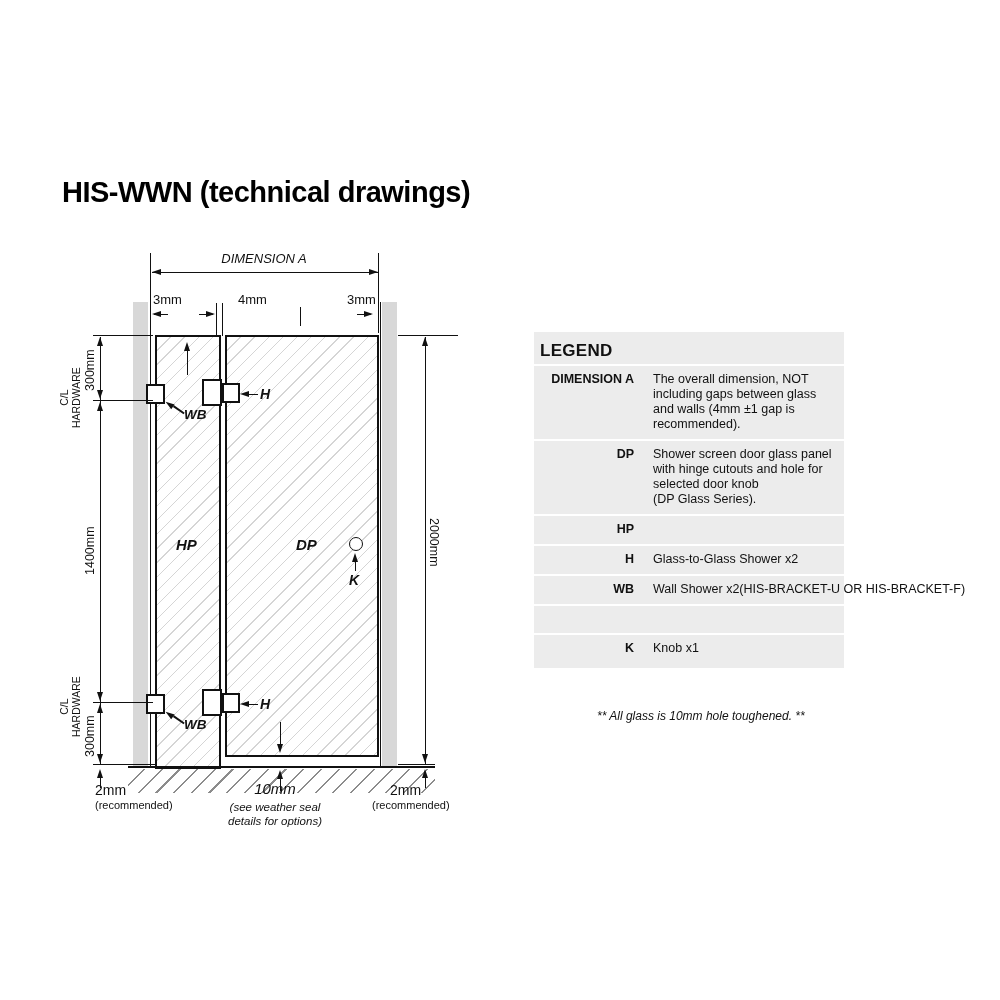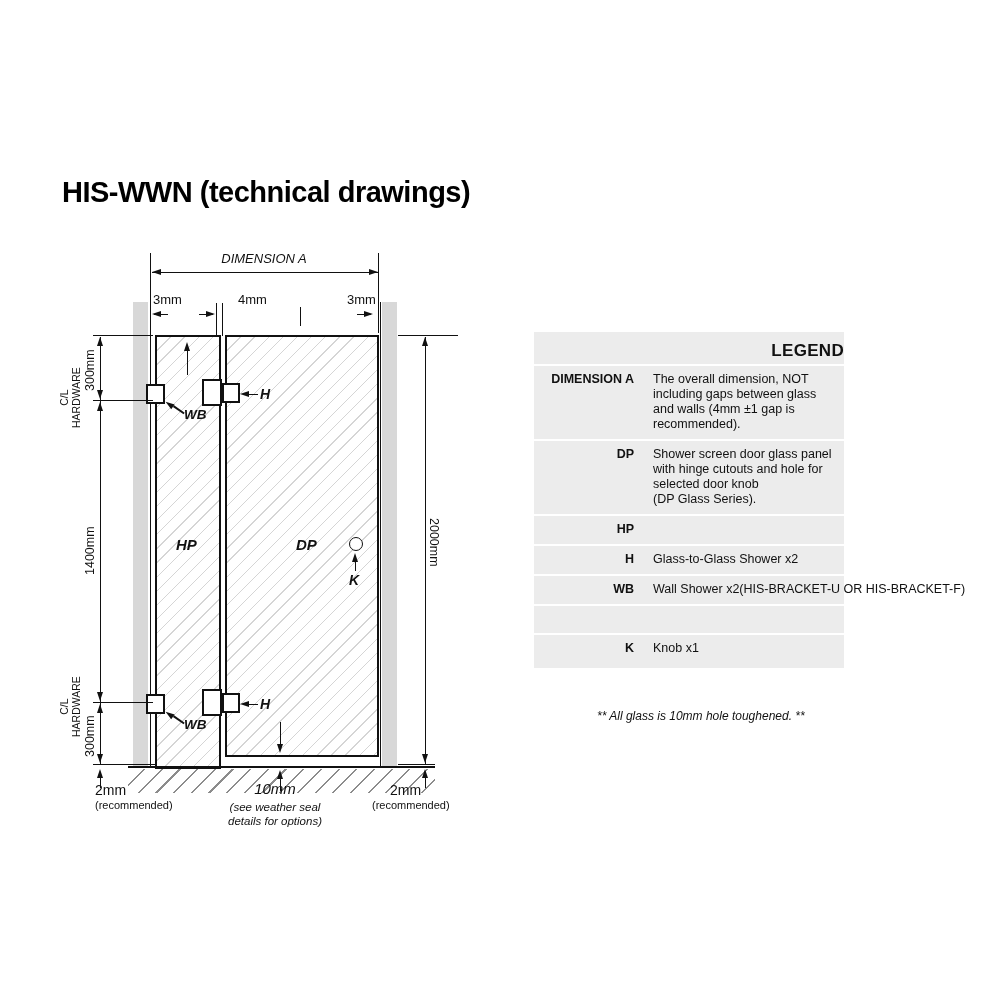--- a/index.html
+++ b/index.html
@@ -31,21 +31,21 @@
   .vtext{position:absolute;transform:rotate(-90deg);transform-origin:0 0;white-space:pre;}
   .vtext90{position:absolute;transform:rotate(90deg);transform-origin:0 0;white-space:pre;}
   
   .diag{position:absolute;height:1.5px;background:#111;transform-origin:0 50%;}
   .diag::after{content:"";position:absolute;right:-9px;top:50%;margin-top:-3.5px;width:0;height:0;
      border-style:solid;border-color:transparent;border-width:3.5px 0 3.5px 9px;border-left-color:#111;}
   
   .title{position:absolute;left:62px;top:176px;font-size:29px;font-weight:bold;letter-spacing:-0.5px;color:#000;}
   
   .legend{position:absolute;left:534px;top:332px;width:310px;background:#ececec;font-size:12.5px;line-height:15px;}
-  .legend-header{font-size:17px;font-weight:bold;padding:11px 0 6px 18px;letter-spacing:.3px;text-align:right;}
+  .legend-header{font-size:17px;font-weight:bold;padding:11px 0 6px 6px;letter-spacing:.3px;}
   .lrow{display:flex;border-top:2px solid #fff;padding:6px 0 7px 0;}
   .lkey{width:100px;min-width:100px;text-align:right;font-weight:bold;padding-right:0;}
   .ldesc{margin-left:19px;width:186px;}
   .nowrap .ldesc{white-space:pre;width:auto;overflow:visible;}
   .lnote{position:absolute;left:597px;top:709px;font-size:12px;font-style:italic;}
   .knob{position:absolute;width:12px;height:12px;border:1.5px solid #111;border-radius:50%;background:#fff;}
   .plbl{position:absolute;font-weight:bold;font-style:italic;font-size:15px;}
 </style>
 </head>
 <body>

